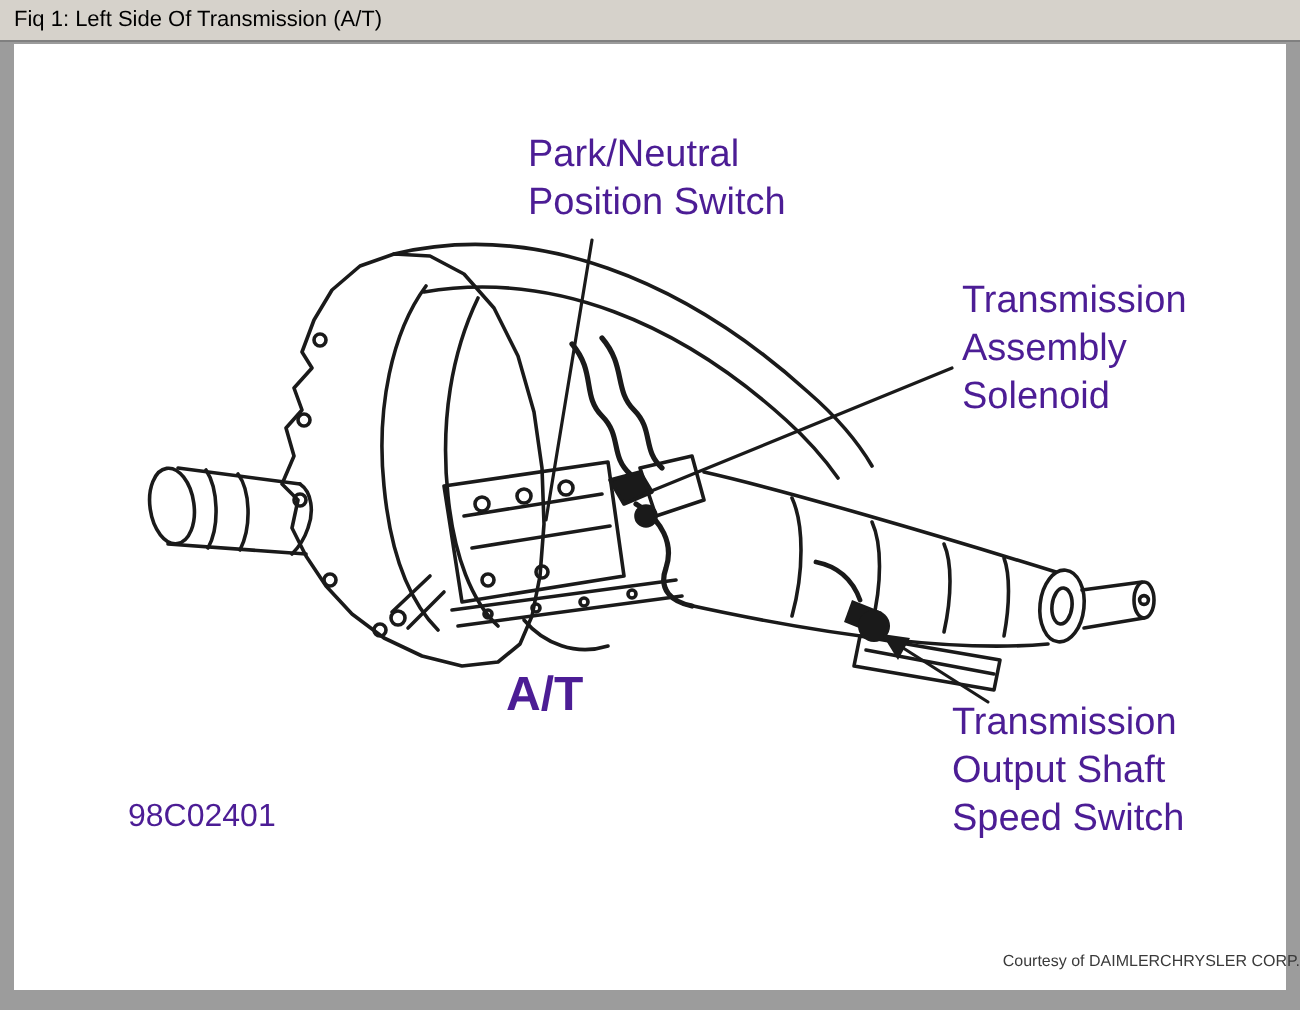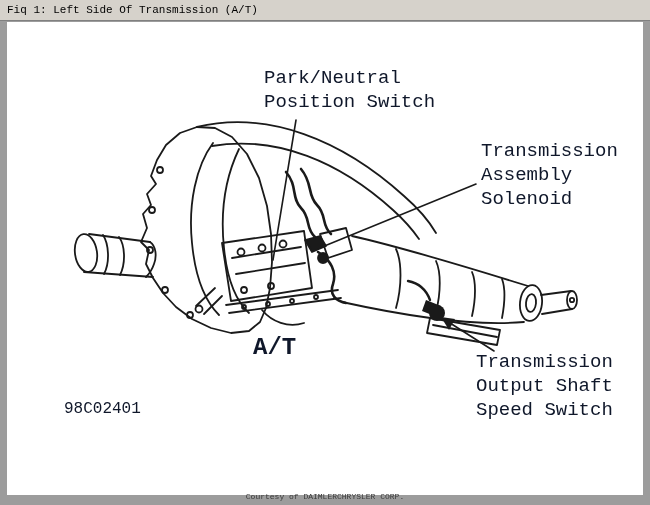--- a/index.html
+++ b/index.html
@@ -6,21 +6,21 @@
     margin: 0;
     padding: 0;
     background: #ffffff;
   }
   .frame {
     position: relative;
     width: 650px;
     height: 505px;
     background: #9c9c9c;
     overflow: hidden;
-    font-family: Liberation Mono, monospace;
+    font-family: Liberation Sans, sans-serif;
   }
   .caption-bar {
     position: absolute;
     top: 0; left: 0;
     width: 650px;
     height: 21px;
     background: #d6d2cb;
     border-bottom: 1px solid #808080;
     display: flex;
     align-items: center;
@@ -45,34 +45,34 @@
     position: absolute;
     left: 0; top: 0;
     width: 650px;
     height: 505px;
     z-index: 2;
     pointer-events: none;
   }
   .label {
     position: absolute;
     z-index: 3;
-    color: #0f172a;
+    color: #4c1d95;
     font-size: 19px;
     line-height: 24px;
     white-space: nowrap;
   }
   .label-park    { left: 264px; top: 66px; }
   .label-solenoid{ left: 481px; top: 139px; }
   .label-at      { left: 253px; top: 336px; font-size: 24px; font-weight: bold; }
   .label-output  { left: 476px; top: 350px; }
   .label-fignum  { left: 28px;  top: 397px; font-size: 16px; margin-left: 36px; }
   .label-courtesy{
     left: 0; right: 0;
-    top: 492px;
-    text-align: center;
+    top: 476px;
+    text-align: right;
     font-size: 8px;
     line-height: 10px;
     color: #3a3a3a;
   }
 </style>
 </head>
 <body>
 
 <div class="frame">
 

